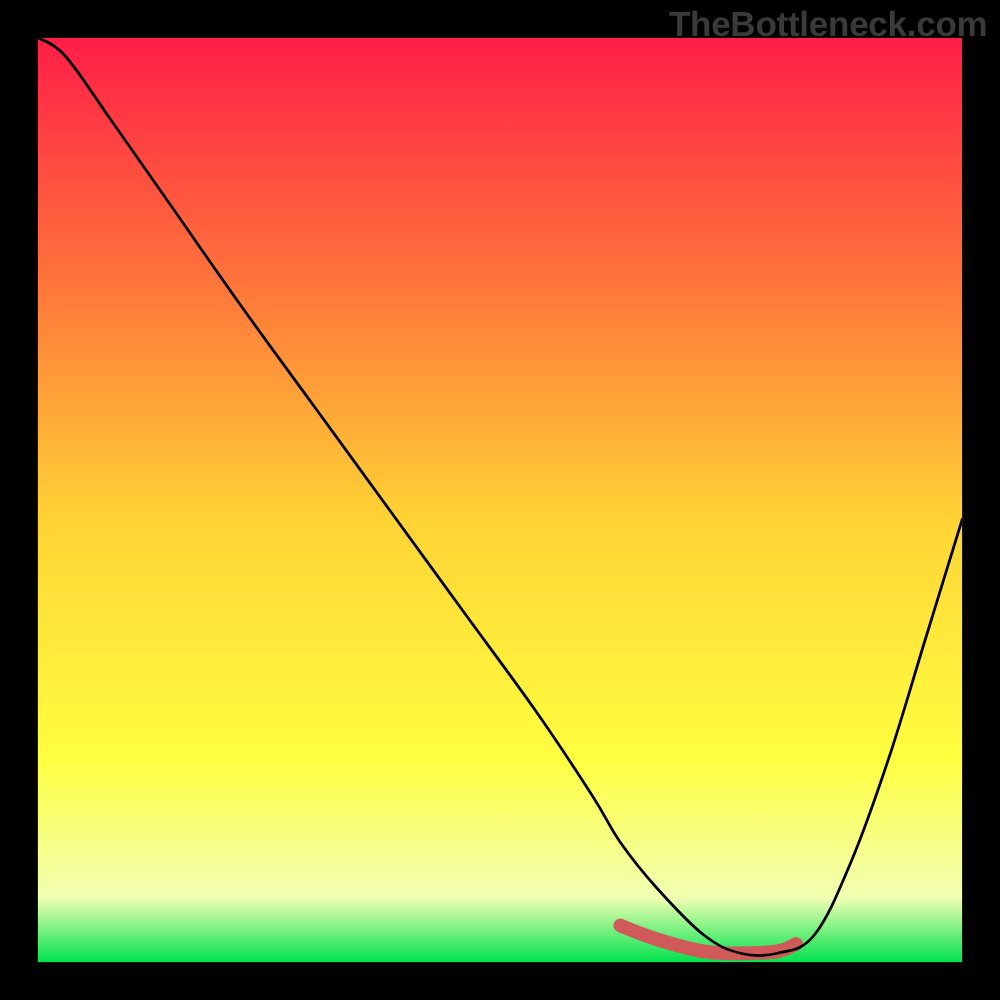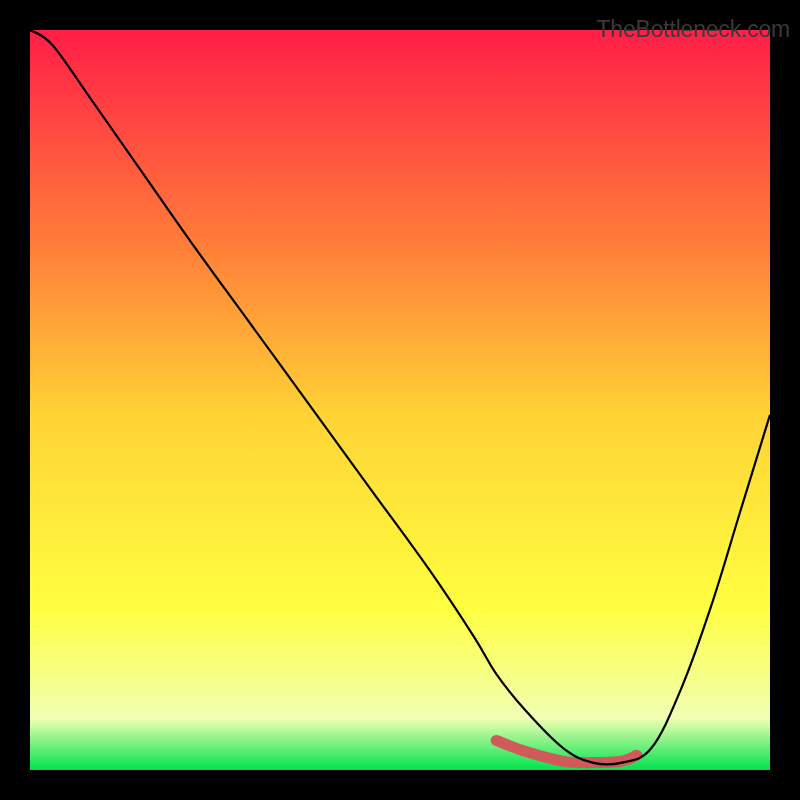--- a/index.html
+++ b/index.html
@@ -2,25 +2,24 @@
 <html><head>
 <meta charset="utf-8">
 <style>
   * { margin: 0; padding: 0; box-sizing: border-box; }
   html, body { width: 800px; height: 800px; background: #000; overflow: hidden; font-family: Arial, Helvetica, sans-serif; }
   .stage { position: relative; width: 800px; height: 800px; }
   .watermark {
     position: absolute;
     top: 4px; right: 10px;
     color: #3a3a3a;
-    font-size: 23px;
-    font-weight: 400;
+    font-size: 28px;
+    font-weight: 700;
     letter-spacing: -0.2px;
     z-index: 5;
-    margin-top: 12px;
   }
   .plot {
     position: absolute;
     left: 30px; top: 30px;
     width: 740px; height: 740px;
     overflow: hidden;
   }
   .plot svg { display: block; width: 100%; height: 100%; }
   .curve { fill: none; stroke: #000; stroke-width: 2.2; }
   .highlight { fill: none; stroke: #d05a5a; stroke-width: 11; stroke-linecap: round; }

